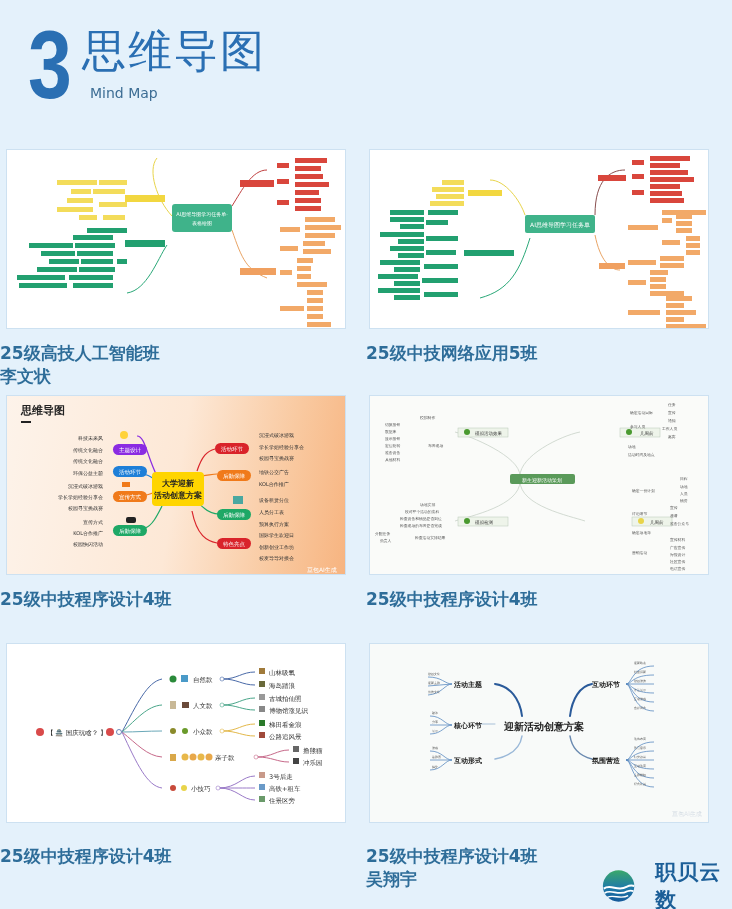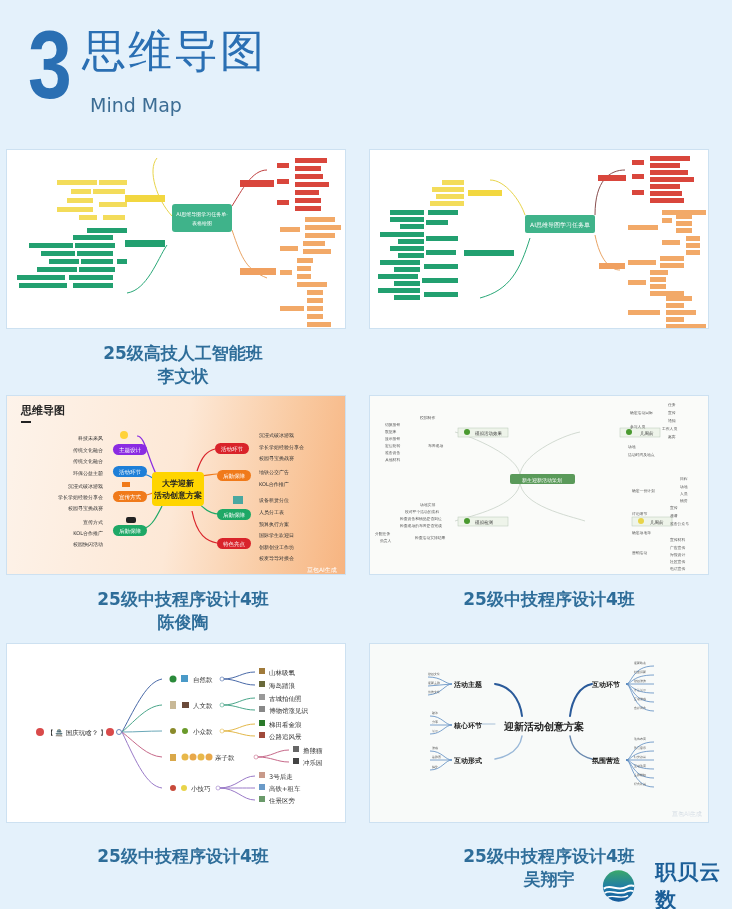--- a/index.html
+++ b/index.html
@@ -17,28 +17,28 @@
     font-weight: 900; font-size: 96px; line-height: 90px;
     color: #2a6fb3; letter-spacing: -4px;
     transform: scaleX(0.82); transform-origin: left top;
   }
   .title-cn {
     position: absolute; left: 54px; top: 8px;
     font-size: 44px; line-height: 50px; color: #2a6fb3; letter-spacing: 2px; white-space: nowrap;
   }
   .title-en {
     position: absolute; left: 62px; top: 63px;
-    font-size: 19px; line-height: 24px; color: #3c6d94; white-space: nowrap; margin-top: 12px;
+    font-size: 14px; line-height: 24px; color: #3c6d94; white-space: nowrap;
   }
   .card {
     position: absolute; width: 338px; background: #ffffff; overflow: hidden;
     box-shadow: 0 0 0 1px rgba(190,215,235,0.6);
   }
   .caption {
-    position: absolute; width: 366px; text-align: center;
+    position: absolute; width: 366px; text-align: left;
     color: #2e6d99; font-size: 17px; font-weight: bold; line-height: 23px;
   }
   .caption .name { display: block; }
   svg { display: block; }
   .logo { position: absolute; left: 602px; top: 866px; height: 40px; display: flex; align-items: center; }
   .logo-text { font-size: 21px; color: #1c5f98; font-weight: bold; margin-left: 20px; letter-spacing: 1px; }
 </style>
 </head>
 <body>
 
@@ -210,20 +210,21 @@
       <rect x="258" y="160" width="32" height="5"></rect>
         <rect x="296" y="146" width="26" height="5"></rect>
         <rect x="296" y="153" width="18" height="5"></rect>
         <rect x="296" y="160" width="30" height="5"></rect>
         <rect x="296" y="167" width="18" height="5"></rect>
         <rect x="296" y="174" width="40" height="4"></rect>
     </g>
   </svg>
 </div>
 <div class="caption" style="left:366px; top:342px;">
+  <span class="cls">25级中技网络应用5班</span>
 </div>
 
 <div class="card" style="left:7px; top:396px; height:178px; background: linear-gradient(100deg, #fdf3ea 0%, #fde8d6 50%, #f9c9a0 80%, #f7b480 100%);">
   <svg width="338" height="178" viewBox="0 0 338 178">
     <text x="14" y="18" font-size="11" font-weight="bold" fill="#222">思维导图</text>
     <rect x="14" y="25" width="10" height="2" fill="#222"></rect>
     <g fill="none" stroke-width="1.2">
       <path d="M150 80 C140 60, 138 40, 130 40" stroke="#8a2be2"></path>
       <path d="M150 85 C140 78, 138 78, 135 79" stroke="#1e7fd8"></path>
       <path d="M150 95 C140 100, 135 100, 132 100" stroke="#f07a1a"></path>
@@ -279,21 +280,20 @@
         <text x="252" y="130">预算执行方案</text>
       <text x="252" y="141">国际学生欢迎日</text>
         <text x="252" y="153">创新创业工作坊</text>
         <text x="252" y="164">校友导导对接会</text>
     </g>
     <text x="300" y="176" font-size="6" fill="#fff">豆包AI生成</text>
   </svg>
 </div>
 <div class="caption" style="left:0; top:588px;">
   <span class="cls">25级中技程序设计4班</span>
-  <span class="name">陈俊陶</span>
 </div>
 
 <div class="card" style="left:370px; top:396px; height:178px; background:#fafbf9;">
   <svg width="338" height="178" viewBox="0 0 338 178">
     <g fill="none" stroke="#c8d2c8" stroke-width="0.8">
       <path d="M150 80 C150 60, 100 40, 85 36"></path>
       <path d="M150 80 C150 60, 190 40, 210 36"></path>
       <path d="M150 85 C150 110, 100 120, 85 125"></path>
       <path d="M150 85 C150 110, 200 120, 215 125"></path>
     </g>

